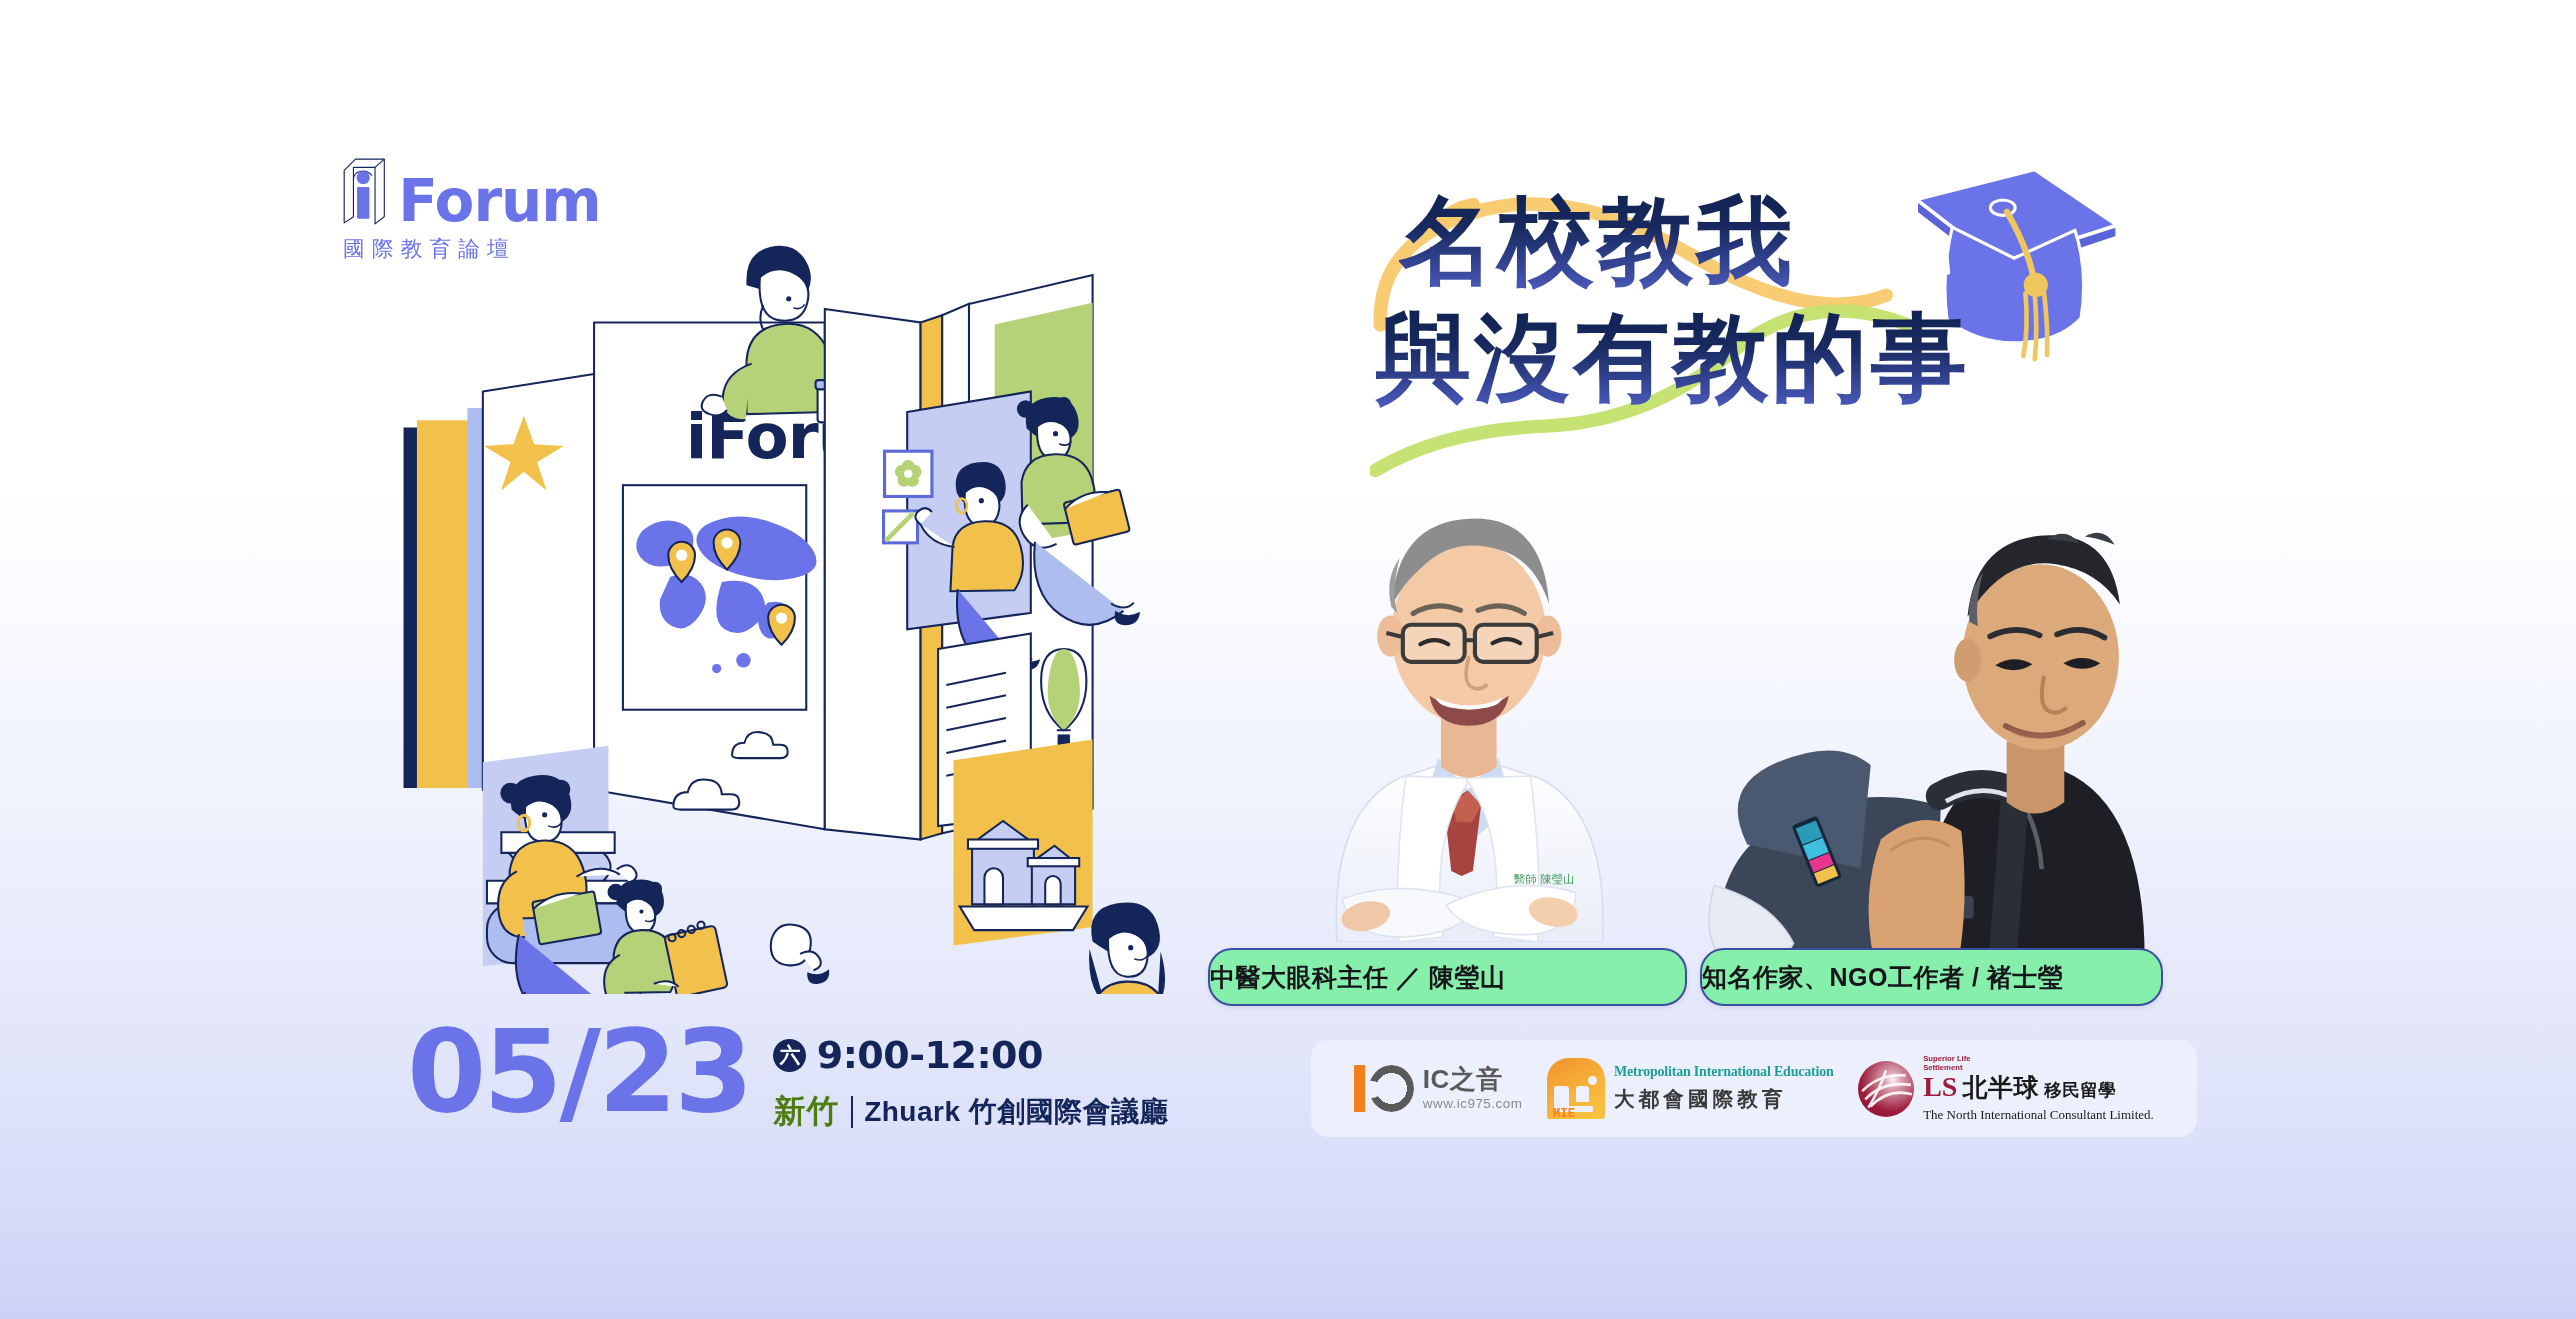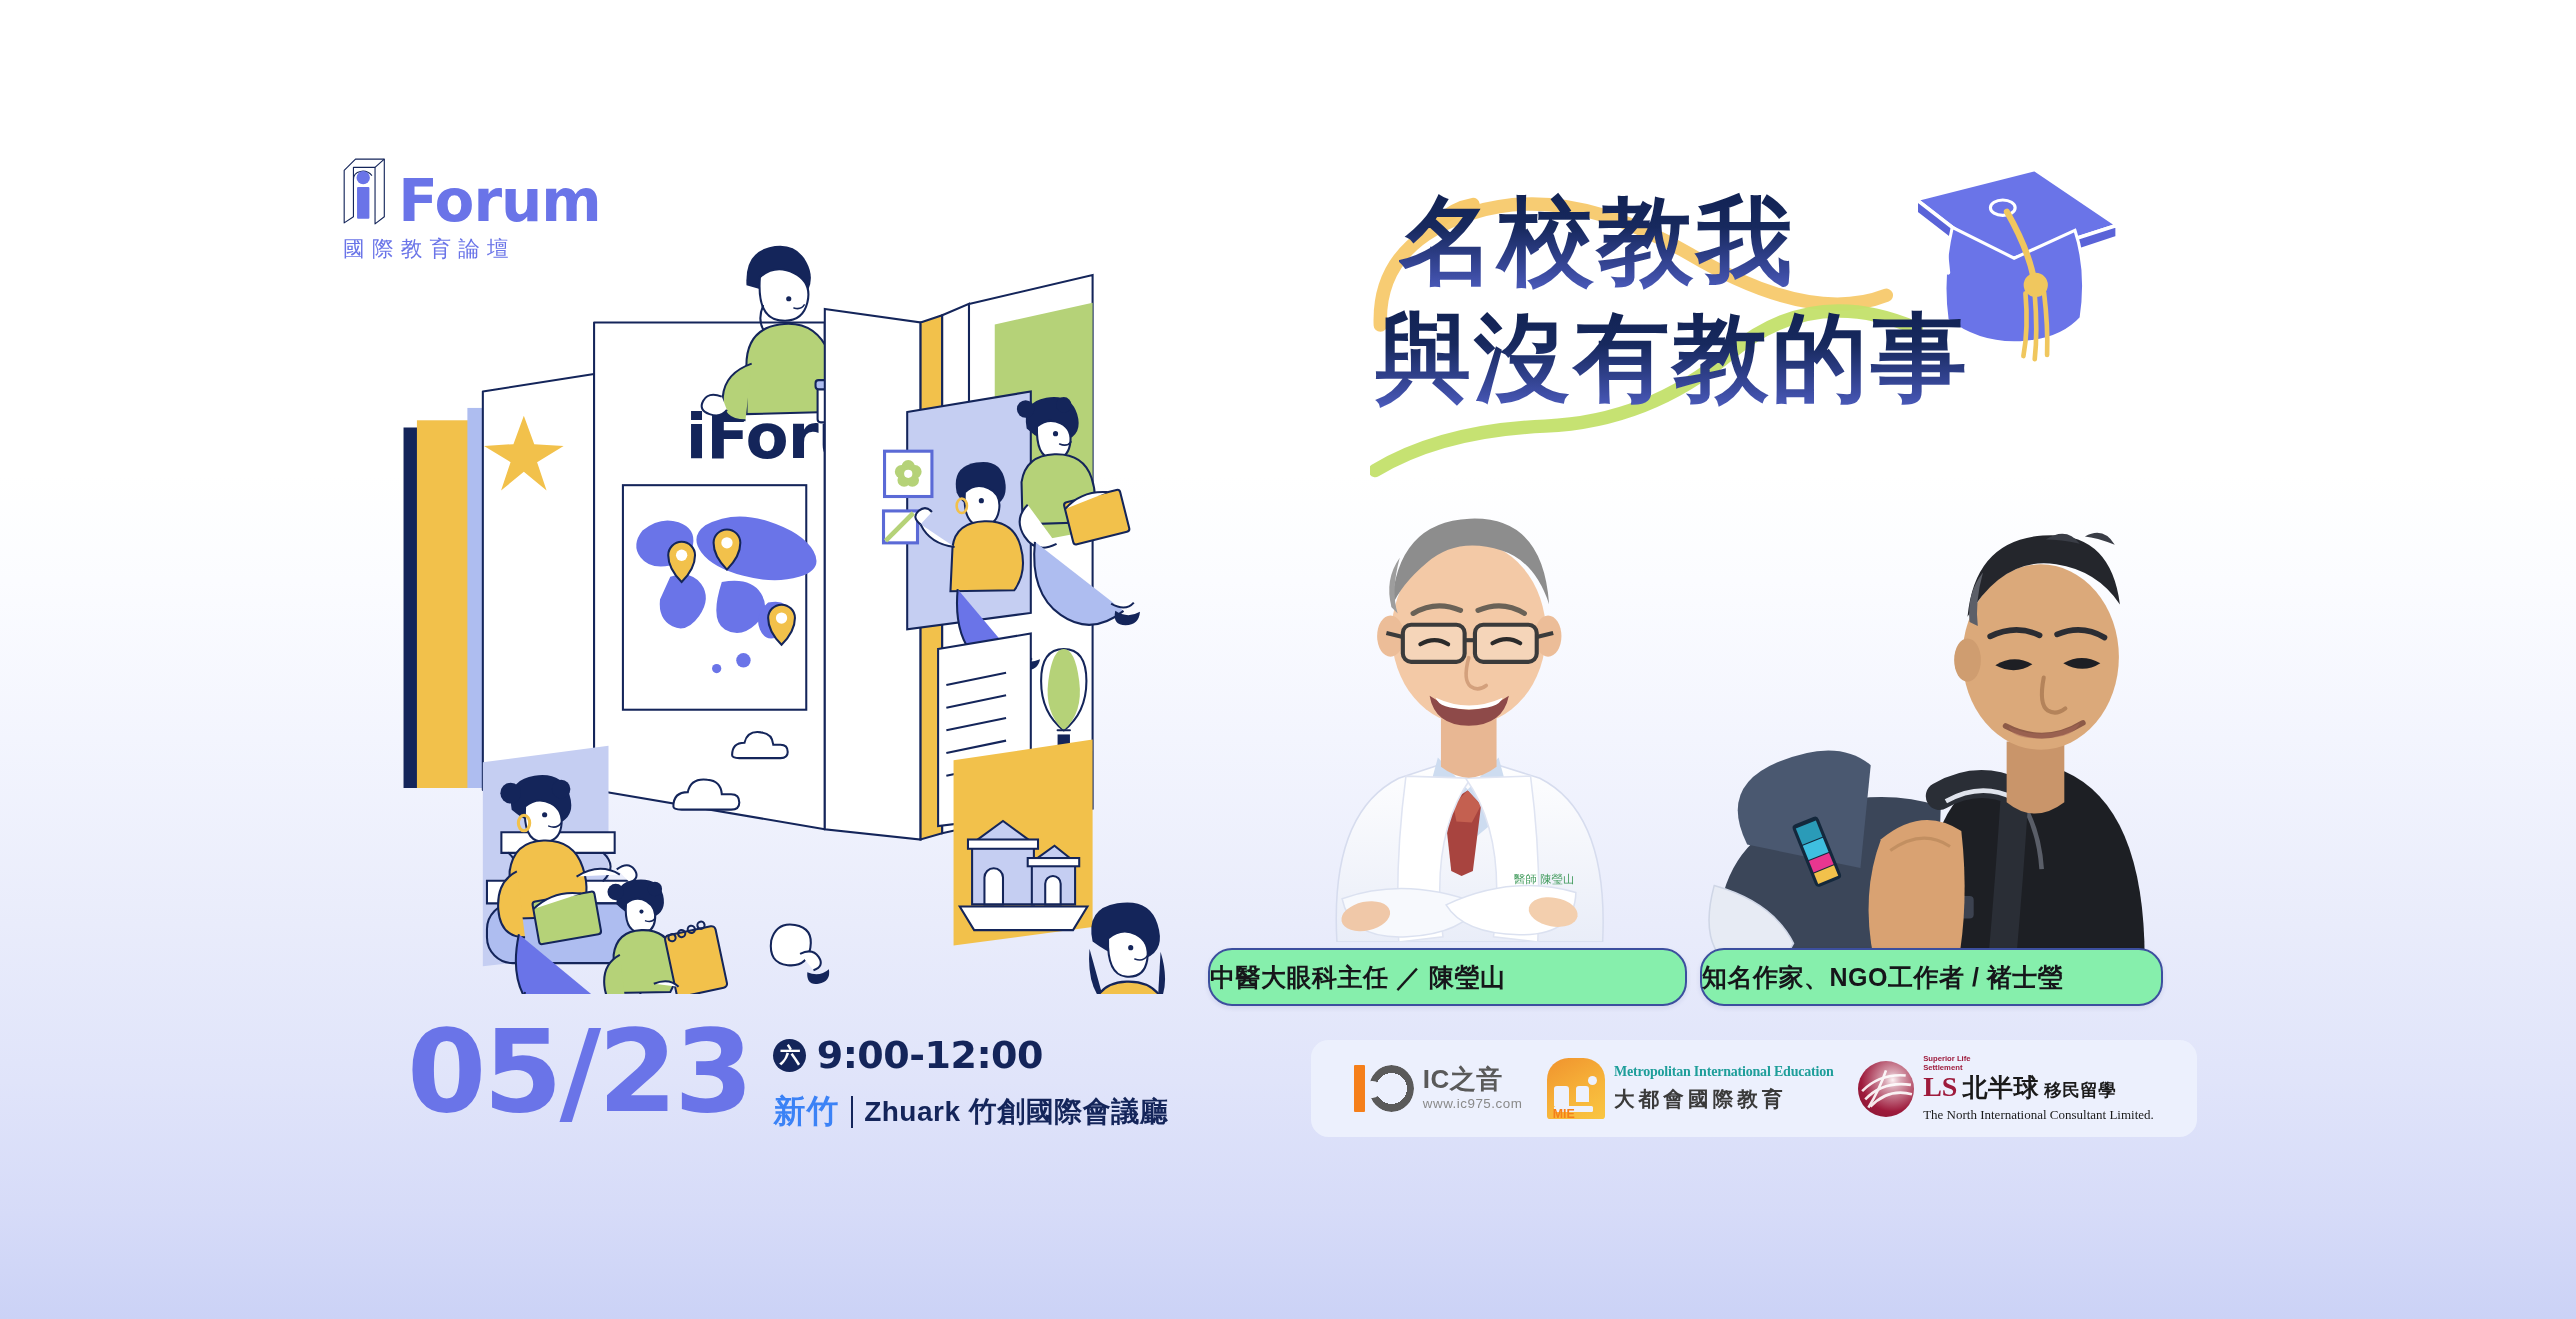--- a/index.html
+++ b/index.html
@@ -66,21 +66,21 @@
   .day-badge {
     width:33px; height:33px; border-radius:50%; background:#14255a;
     color:#fff; font-size:20.6px; font-weight:700;
     display:flex; align-items:center; justify-content:center; flex:0 0 auto;
   }
   .time-text {
     font-size:38px; font-weight:700; color:#14255a; letter-spacing:-0.5px;
     font-family:"DejaVu Sans",sans-serif;
   }
   .venue-row { display:flex; align-items:center; gap:11.3px; margin-top:12.4px; }
-  .venue-city { font-size:32px; font-weight:800; color:#3b82f6; letter-spacing:1px; }
+  .venue-city { font-size:32px; font-weight:800; color:#4d7c0f; letter-spacing:1px; }
   .venue-div { width:2.1px; height:32px; background:#14255a; }
   .venue-name { font-size:28px; font-weight:600; color:#14255a; letter-spacing:0.5px; }
 
   
   .sponsors {
     position:absolute; left:1311px; top:1040px; width:886px; height:97px;
     background:rgba(237,241,253,.92); border-radius:17.5px;
     display:flex; align-items:center; justify-content:space-around; padding:0 31px;
   }
   .sponsor { display:flex; align-items:center; gap:9.3px; }
@@ -109,21 +109,21 @@
   
   .mie-mark {
     width:58px; height:61px; border-radius:21.6px 21.6px 3.1px 3.1px;
     background:linear-gradient(150deg,#f0932e 0%,#f7b53a 60%,#f9c642 100%);
     position:relative; flex:0 0 auto;
   }
   .mie-mark .notch1 { position:absolute; left:7.2px; bottom:13.4px; width:15.5px; height:19.6px; background:#edf1fd; border-radius:3.1px 3.1px 0 0; }
   .mie-mark .notch2 { position:absolute; left:29px; bottom:17.5px; width:13.4px; height:15.5px; background:#edf1fd; border-radius:3.1px 3.1px 0 0; }
   .mie-mark .bar    { position:absolute; left:7.2px; bottom:7.2px; width:39px; height:6.2px; background:#edf1fd; border-radius:1.5px; }
   .mie-mark .dot    { position:absolute; right:7.2px; top:17.5px; width:9.3px; height:9.3px; border-radius:50%; background:#edf1fd; }
-  .mie-mark .lbl    { position:absolute; left:6.2px; bottom:-2.1px; font-size:12.4px; font-weight:700; color:#f57f1a; font-family:Liberation Sans, sans-serif; }
+  .mie-mark .lbl    { position:absolute; left:6.2px; bottom:-2.1px; font-size:12.4px; font-weight:700; color:#f57f1a; font-family:Liberation Mono, monospace; }
   .mie-en { font-size:14px; font-weight:700; color:#1e9e9a; font-family:"Liberation Serif",serif; letter-spacing:-0.2px; }
   .mie-zh { font-size:20.6px; font-weight:700; color:#3a3a3a; letter-spacing:4.1px; margin-top:4.1px; }
 
   
   .sls-mark {
     width:56px; height:56px; border-radius:50%; flex:0 0 auto;
     background:radial-gradient(circle at 62% 34%, #fdf2f4 0%, #d9a6b4 16%, #9e1b3c 62%, #7d1430 100%);
     position:relative;
   }
   .sls-arc-txt { position:absolute; left:-6.2px; top:-5.2px; width:67px; font-size:7.7px; color:#9e1b3c; font-weight:700; }

